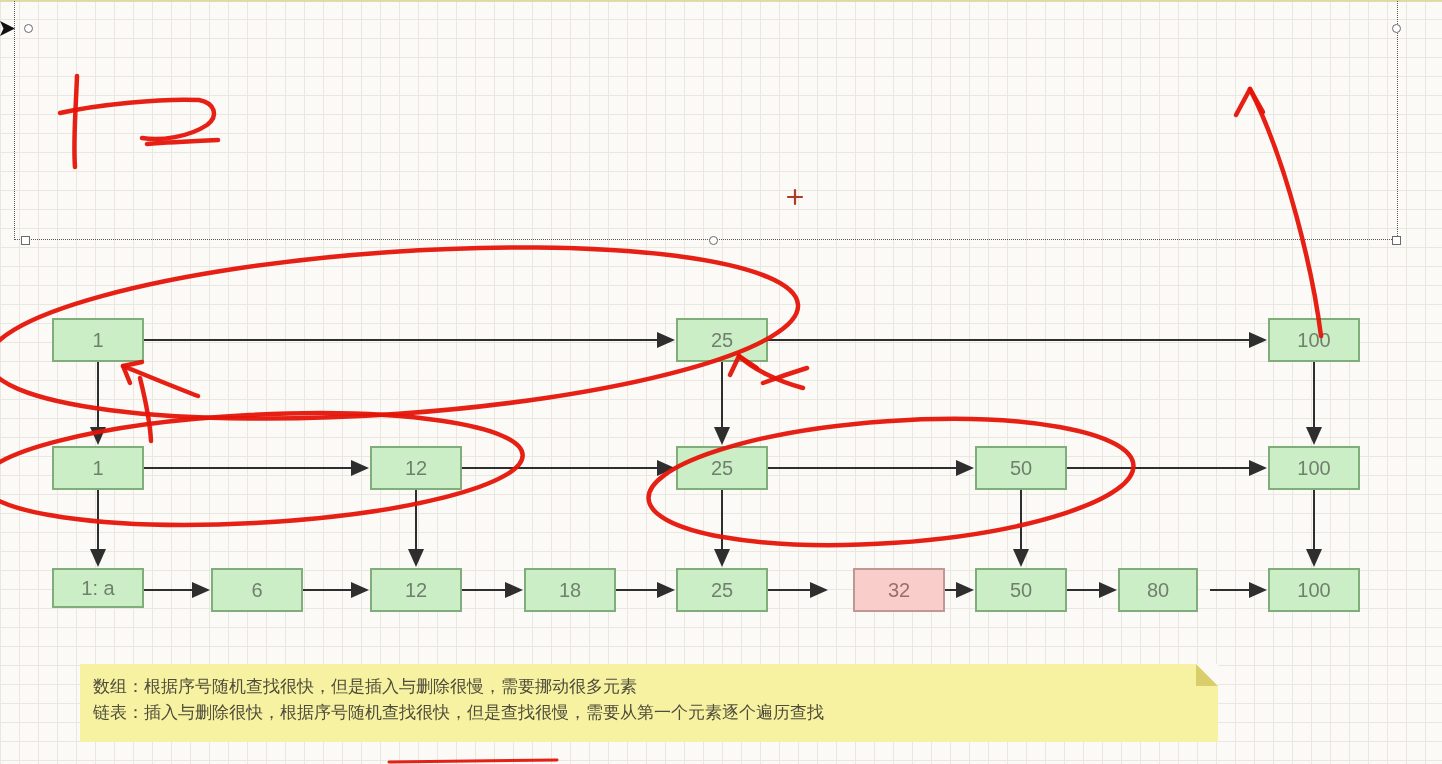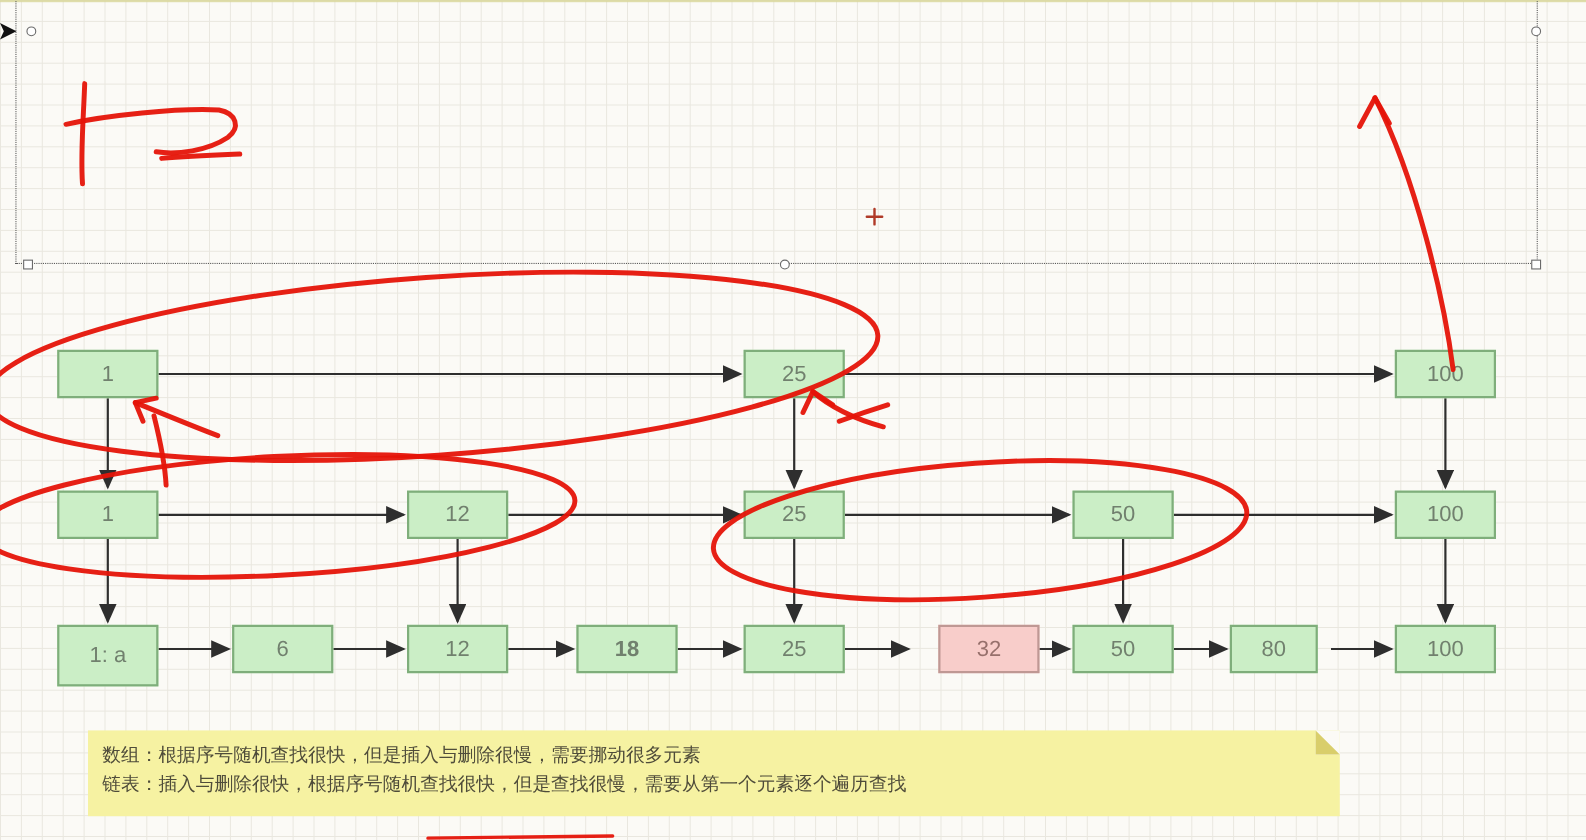--- a/index.html
+++ b/index.html
@@ -82,24 +82,24 @@
 
   <div id="node-layer">
       <div class="node" style="left: 52px; top: 318px; width: 92px; height: 44px;">1</div>
       <div class="node" style="left: 676px; top: 318px; width: 92px; height: 44px;">25</div>
       <div class="node" style="left: 1268px; top: 318px; width: 92px; height: 44px;">100</div>
       <div class="node" style="left: 52px; top: 446px; width: 92px; height: 44px;">1</div>
       <div class="node" style="left: 370px; top: 446px; width: 92px; height: 44px;">12</div>
       <div class="node" style="left: 676px; top: 446px; width: 92px; height: 44px;">25</div>
       <div class="node" style="left: 975px; top: 446px; width: 92px; height: 44px;">50</div>
       <div class="node" style="left: 1268px; top: 446px; width: 92px; height: 44px;">100</div>
-      <div class="node" style="left: 52px; top: 568px; width: 92px; height: 56px;">1: a</div>
+      <div class="node" style="left: 52px; top: 568px; width: 92px; height: 40px;">1: a</div>
       <div class="node" style="left: 211px; top: 568px; width: 92px; height: 44px;">6</div>
       <div class="node" style="left: 370px; top: 568px; width: 92px; height: 44px;">12</div>
-      <div class="node" style="left: 524px; top: 568px; width: 92px; height: 44px; font-weight: bold;">18</div>
+      <div class="node" style="left: 524px; top: 568px; width: 92px; height: 44px;">18</div>
       <div class="node" style="left: 676px; top: 568px; width: 92px; height: 44px;">25</div>
       <div class="node node-hl" style="left: 829px; top: 568px; width: 92px; height: 44px; margin-left: 24px;">32</div>
       <div class="node" style="left: 975px; top: 568px; width: 92px; height: 44px;">50</div>
       <div class="node" style="left: 1118px; top: 568px; width: 80px; height: 44px;">80</div>
       <div class="node" style="left: 1268px; top: 568px; width: 92px; height: 44px;">100</div>
     </div>
 
   <div class="note">
     <div>数组：根据序号随机查找很快，但是插入与删除很慢，需要挪动很多元素</div>
     <div>链表：插入与删除很快，根据序号随机查找很快，但是查找很慢，需要从第一个元素逐个遍历查找</div>

